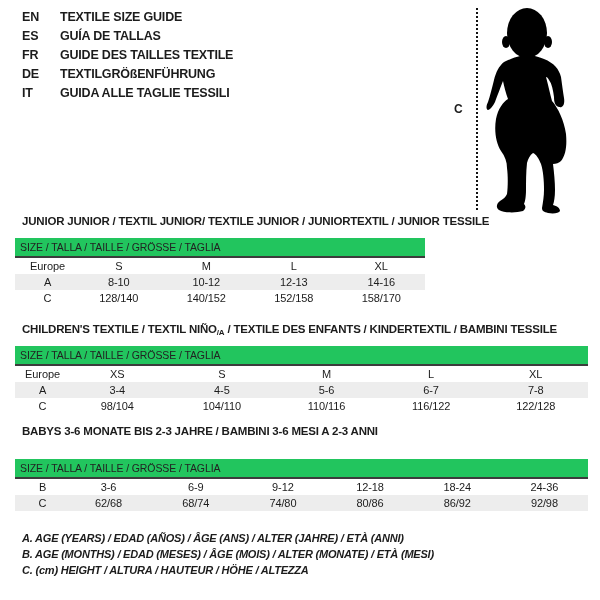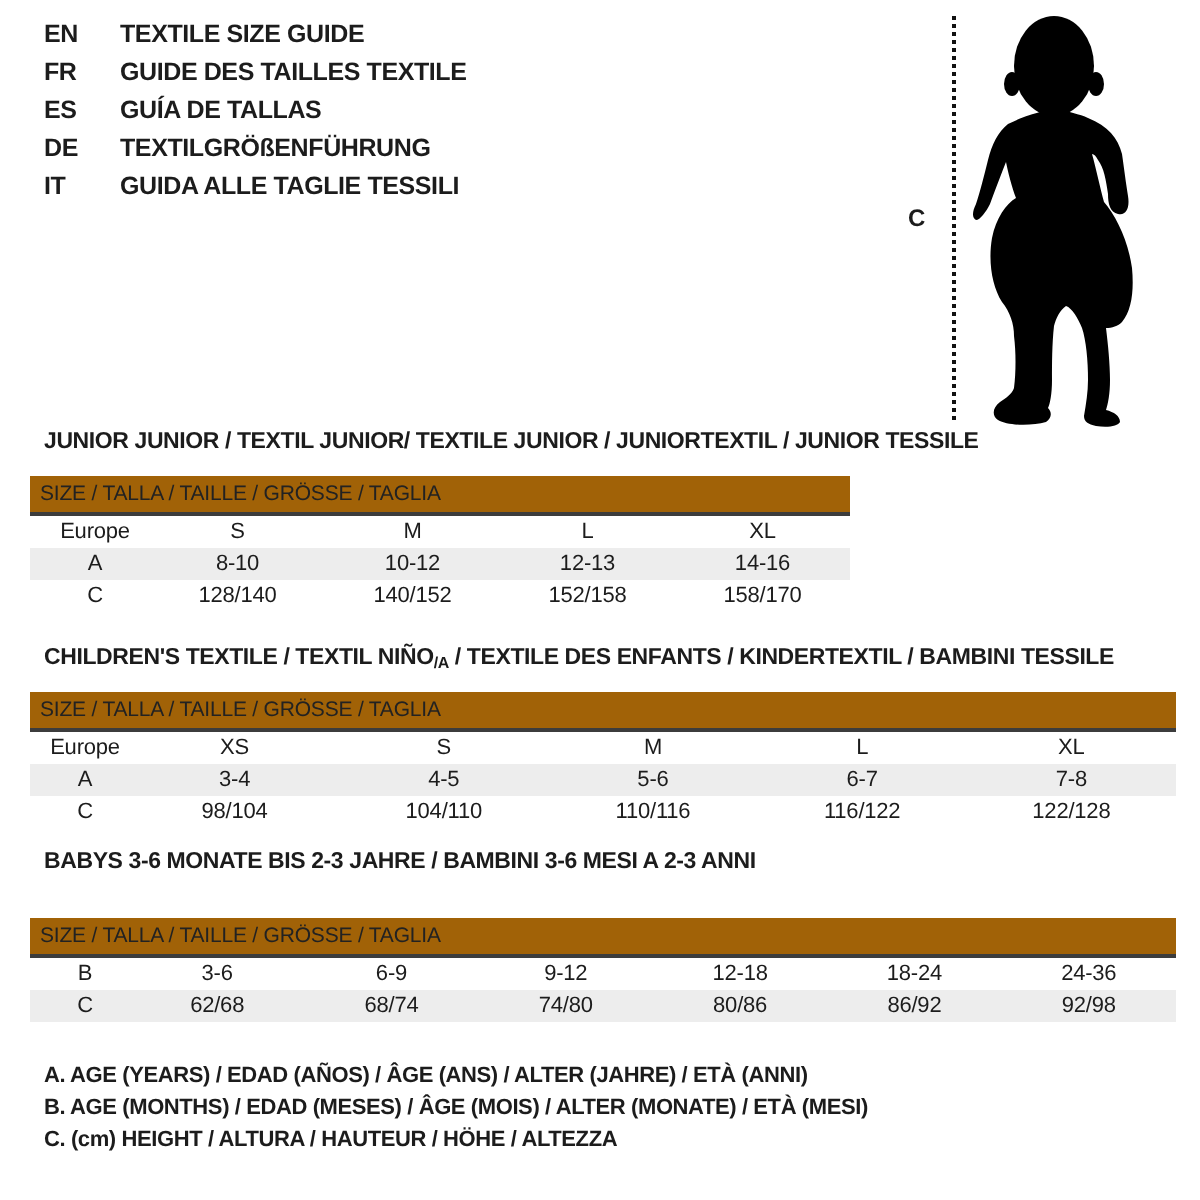--- a/index.html
+++ b/index.html
@@ -35,51 +35,51 @@
     left: 22px; font-size: 11.5px; font-weight: bold; letter-spacing: -0.2px;
     line-height: 15px; white-space: nowrap;
   }
   .size-table {
     border-collapse: collapse; table-layout: fixed;
     font-size: 11px; letter-spacing: -0.1px;
   }
   .size-table td { padding: 0; height: 16px; text-align: center; overflow: hidden; white-space: nowrap; }
   .size-table .row-label { text-align: center; padding-left: 5px; }
   .size-header-bar td {
-    background: #a16207; height: 18px;
+    background: #22c55e; height: 18px;
     text-align: left; padding-left: 5px;
     border-bottom: 2px solid #3c3c3c;
     font-size: 10.5px; color: #222;
   }
   .zebra td { background: #ededed; }
   .t1 { left: 15px; top: 238px; width: 410px; }
   .t2 { left: 15px; top: 346px; width: 573px; }
   .t3 { left: 15px; top: 459px; width: 573px; }
   .t1 table, .t2 table, .t3 table { width: 100%; }
   sub.small { font-size: 8px; vertical-align: -2px; }
 
   
-  .notes { left: 22px; top: 530px; }
+  .notes { left: 22px; top: 530px; font-style: italic; }
   .note-line { font-size: 11px; font-weight: bold; line-height: 16px; letter-spacing: -0.2px; white-space: nowrap; }
 </style>
 </head>
 <body>
 
 <div class="abs lang-list">
   <div class="lang-row">
     <span class="lang-code">EN</span>
     <span class="lang-title">TEXTILE SIZE GUIDE</span>
   </div>
   <div class="lang-row">
+    <span class="lang-code">ES</span>
+    <span class="lang-title">GUÍA DE TALLAS</span>
+  </div>
+  <div class="lang-row">
     <span class="lang-code">FR</span>
     <span class="lang-title">GUIDE DES TAILLES TEXTILE</span>
-  </div>
-  <div class="lang-row">
-    <span class="lang-code">ES</span>
-    <span class="lang-title">GUÍA DE TALLAS</span>
   </div>
   <div class="lang-row">
     <span class="lang-code">DE</span>
     <span class="lang-title">TEXTILGRÖßENFÜHRUNG</span>
   </div>
   <div class="lang-row">
     <span class="lang-code">IT</span>
     <span class="lang-title">GUIDA ALLE TAGLIE TESSILI</span>
   </div>
 </div>

